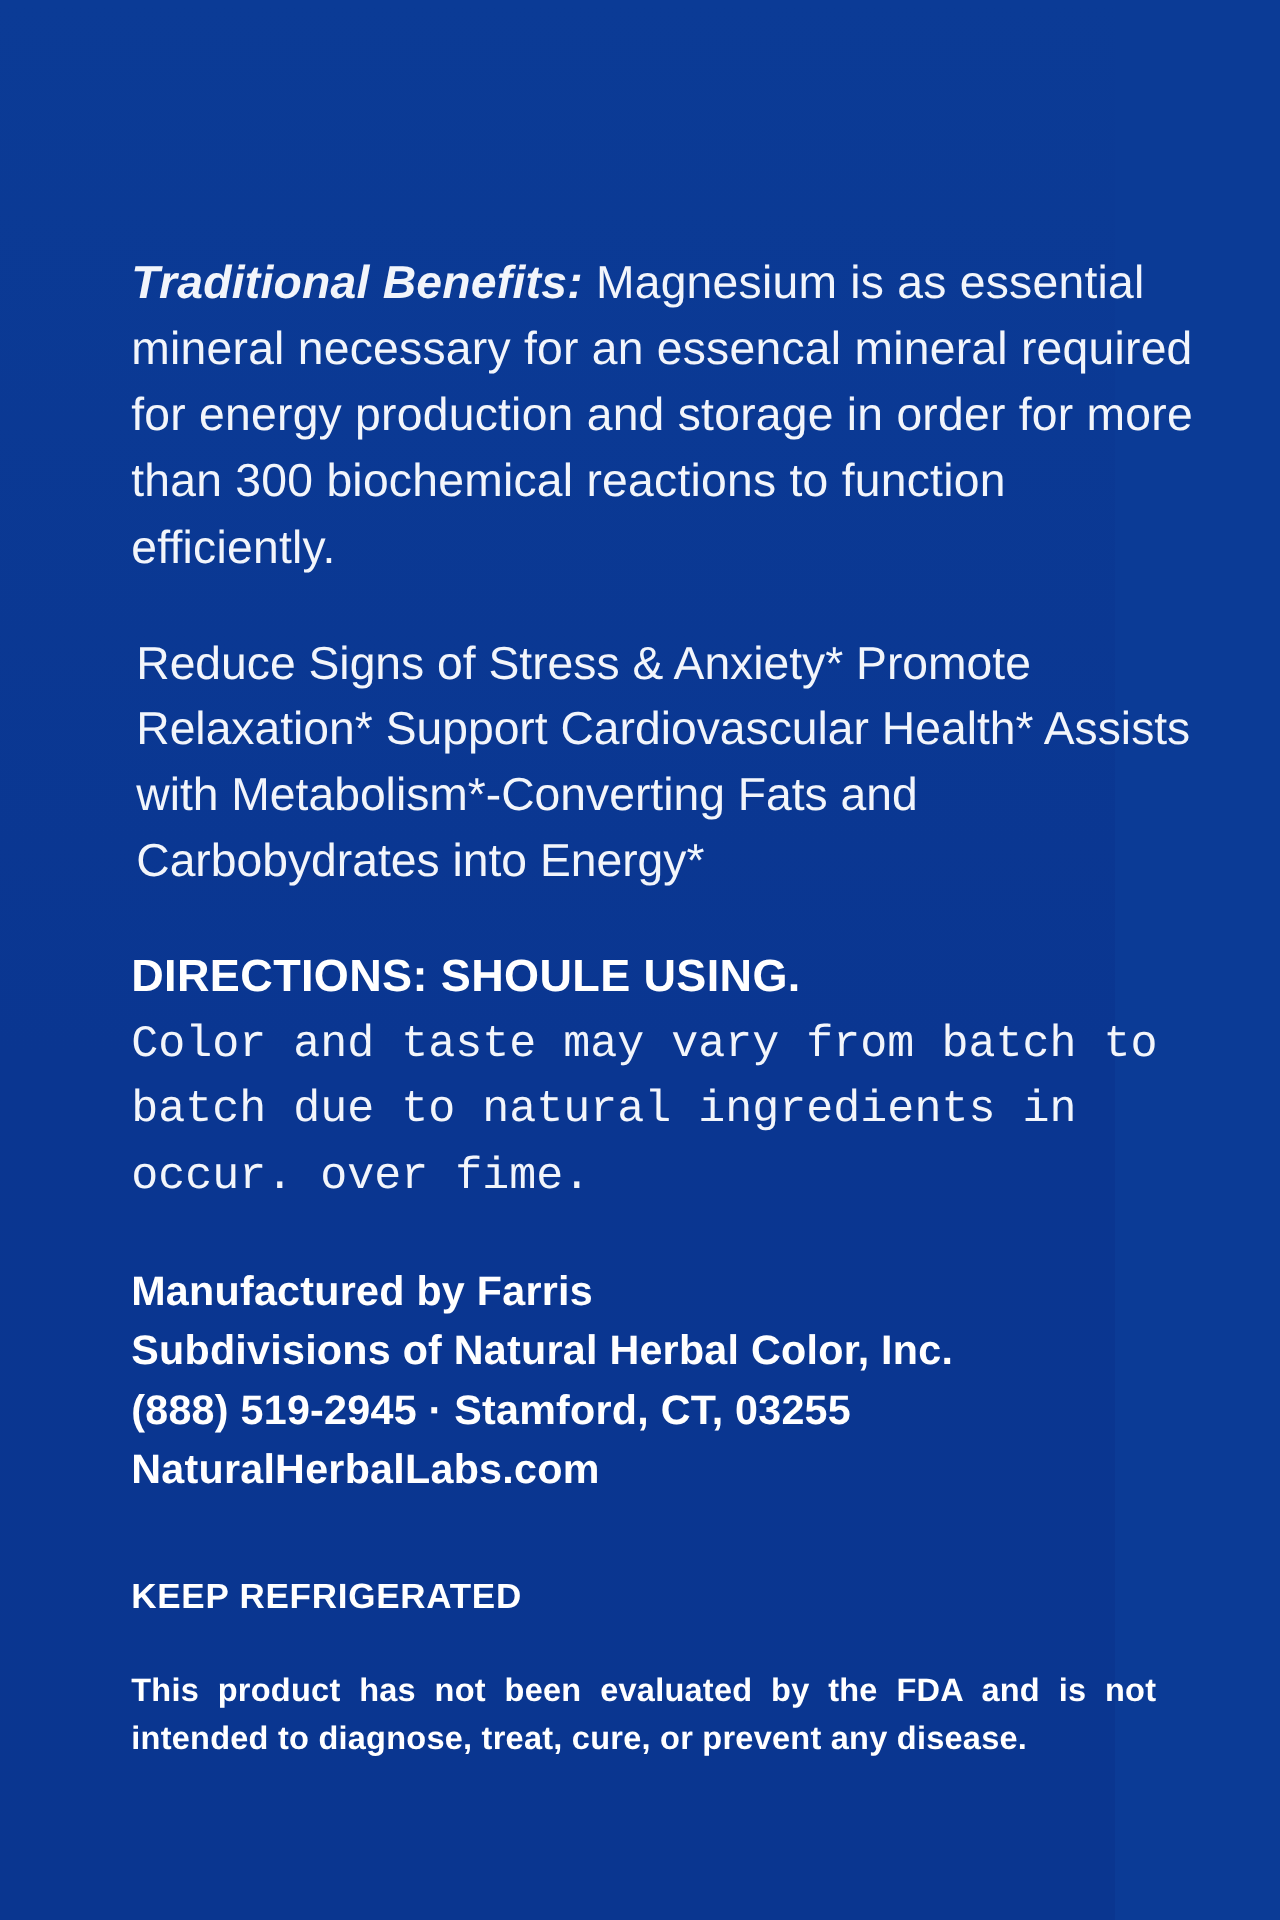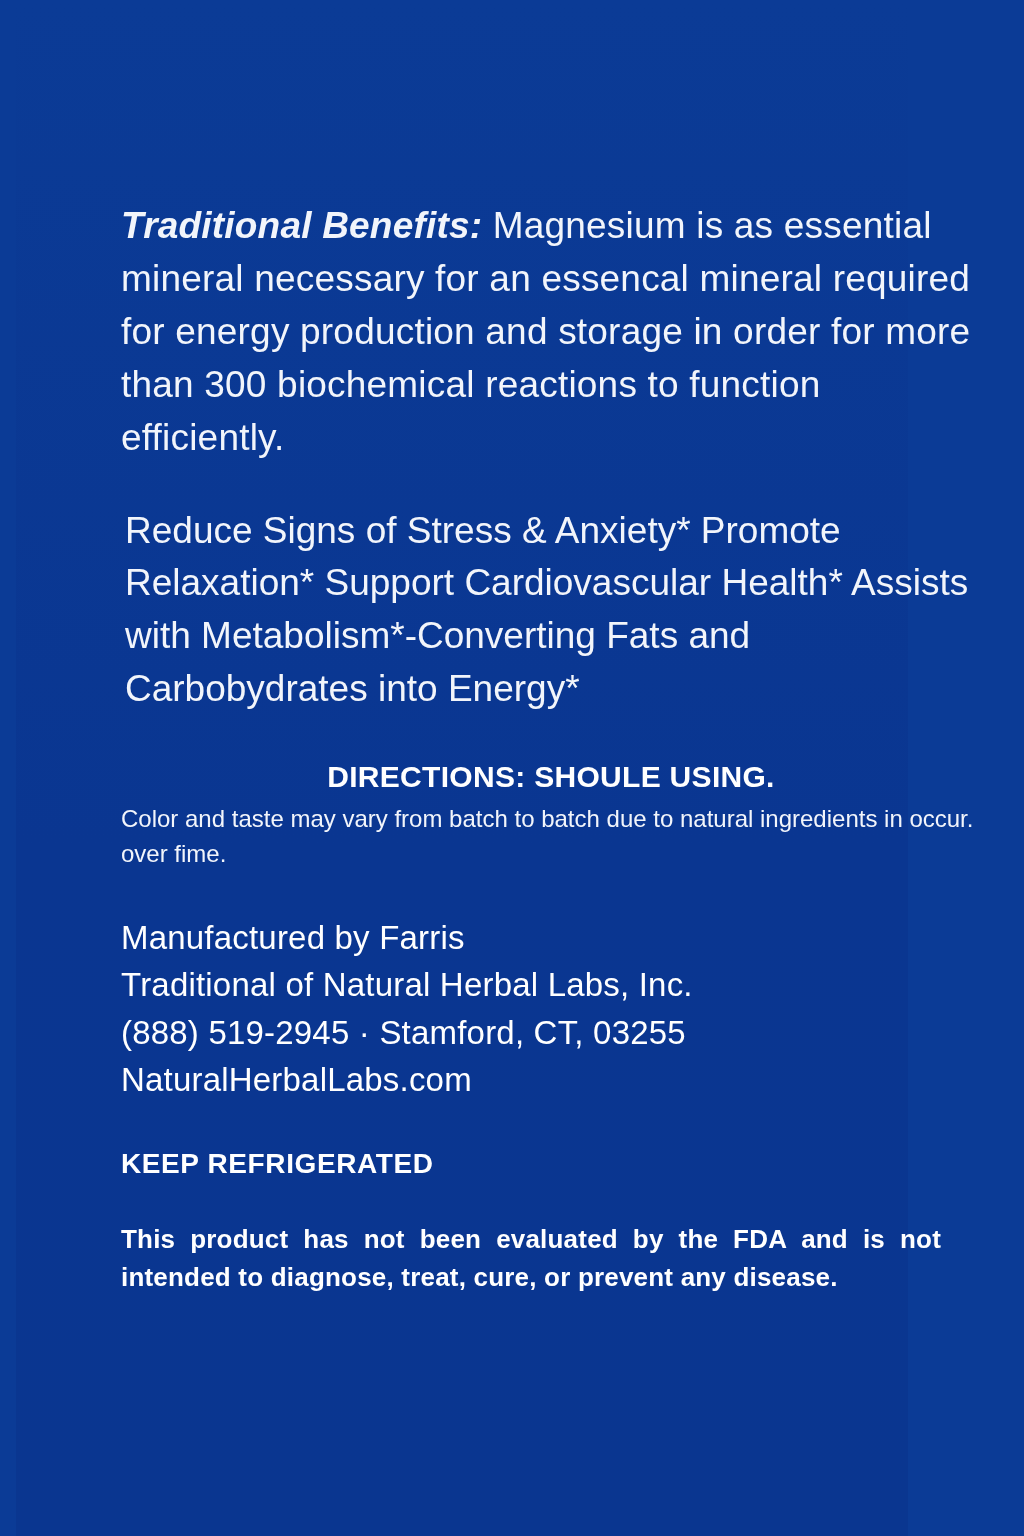--- a/index.html
+++ b/index.html
@@ -9,21 +9,21 @@
   body {
     width: 1024px;
     height: 1536px;
     background: #0b3b96;
     font-family: "Liberation Sans", sans-serif;
     color: #ffffff;
     overflow: hidden;
   }
   .label {
     position: absolute;
-    left: 16px;
+    left: 0;
     top: 0;
     width: 892px;
     height: 1536px;
     background: linear-gradient(180deg, #0b3b96 0%, #0a3691 55%, #0a3690 100%);
   }
   .content {
     position: absolute;
     left: 105px;
     top: 200px;
     width: 860px;
@@ -42,35 +42,35 @@
   .benefits {
     margin: 0 0 44px 4px;
     font-size: 37px;
     line-height: 1.43;
     color: #f2f5fb;
   }
   .directions {
     margin: 0 0 42px 0;
   }
   .directions-head {
-    font-size: 30px;
+    font-size: 36px;
     font-weight: bold;
     letter-spacing: 0.3px;
     margin-bottom: 8px;
-    text-align: center;
   }
   .directions-body {
-    font-size: 24px;
+    font-size: 36px;
     line-height: 1.45;
     color: #f2f5fb;
+    font-family: Liberation Mono, monospace;
   }
   .manufacturer {
-    margin: 0 0 44px 0;
+    margin: 0 0 62px 0;
     font-size: 33px;
-    font-weight: normal;
+    font-weight: bold;
     line-height: 1.44;
     letter-spacing: 0.2px;
   }
   .manufacturer div {
     white-space: nowrap;
   }
   .flags {
     margin: 0 0 40px 0;
     font-size: 28px;
     font-weight: bold;
@@ -97,21 +97,21 @@
 
     <p class="benefits">Reduce Signs of Stress &amp; Anxiety* Promote Relaxation* Support Cardiovascular Health* Assists with Metabolism*-Converting Fats and Carbobydrates into Energy*</p>
 
     <div class="directions">
       <div class="directions-head">DIRECTIONS: SHOULE USING.</div>
       <div class="directions-body">Color and taste may vary from batch to batch due to natural ingredients in occur. over fime.</div>
     </div>
 
     <div class="manufacturer">
       <div>Manufactured by Farris</div>
-      <div>Traditional of Natural Herbal Labs, Inc.</div>
+      <div>Subdivisions of Natural Herbal Color, Inc.</div>
       <div>(888) 519-2945 · Stamford, CT, 03255</div>
       <div>NaturalHerbalLabs.com</div>
     </div>
 
     <div class="flags">
       <span>KEEP REFRIGERATED</span>
     </div>
 
     <p class="disclaimer">This product has not been evaluated by the FDA and is not intended to diagnose, treat, cure, or prevent any disease.</p>
 

